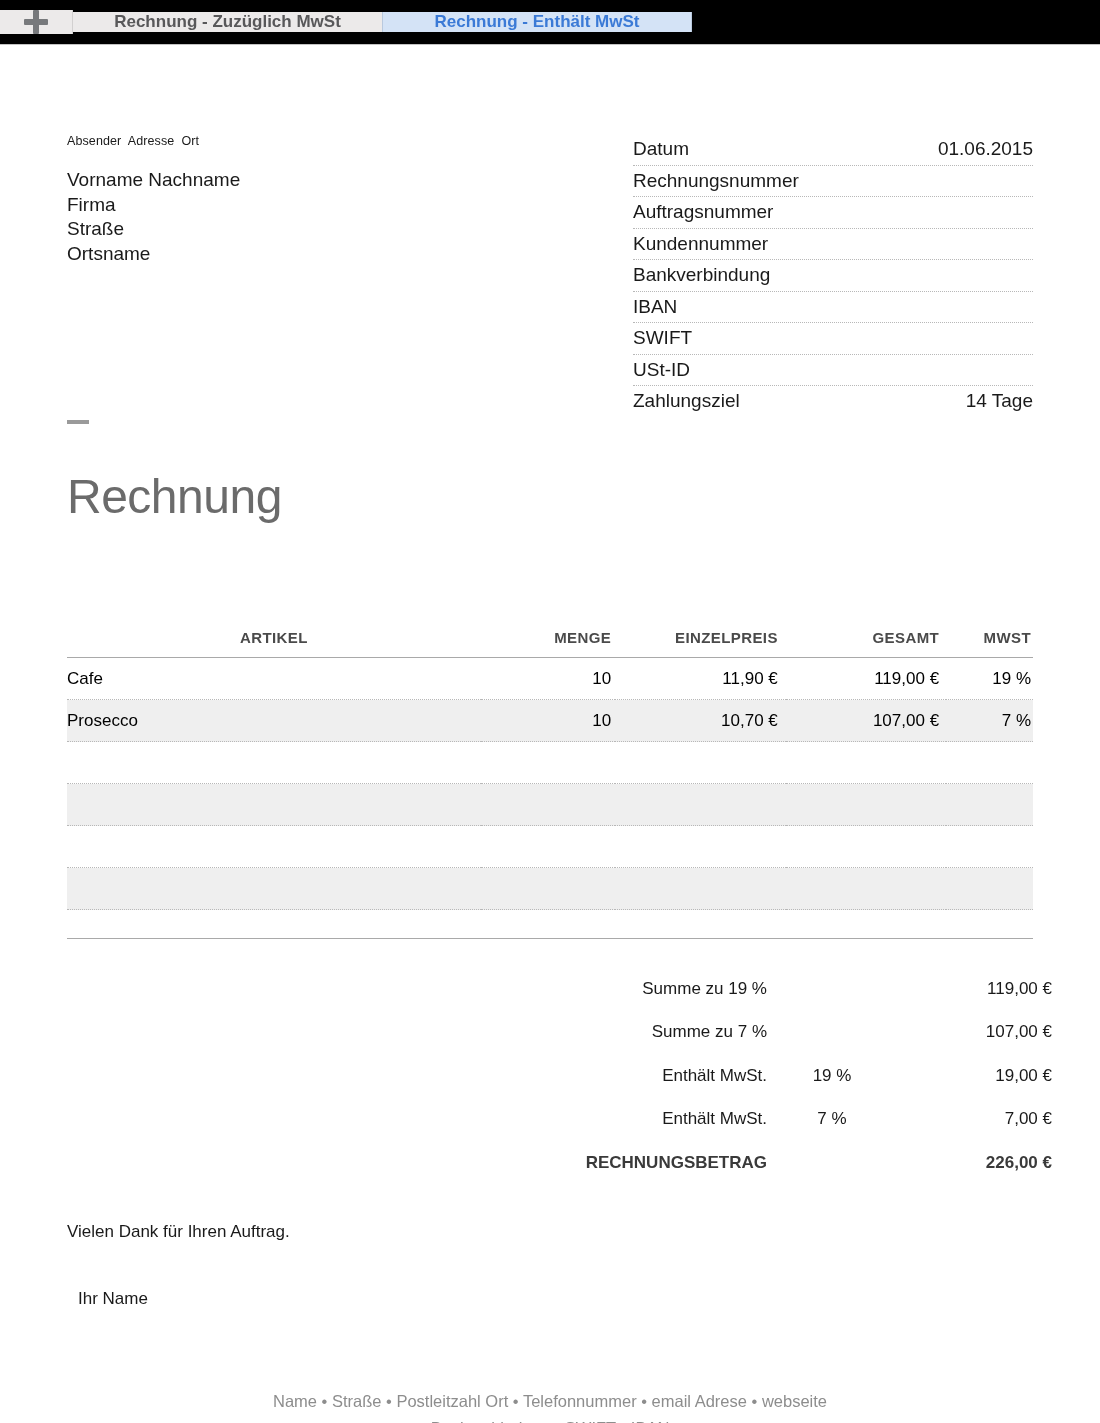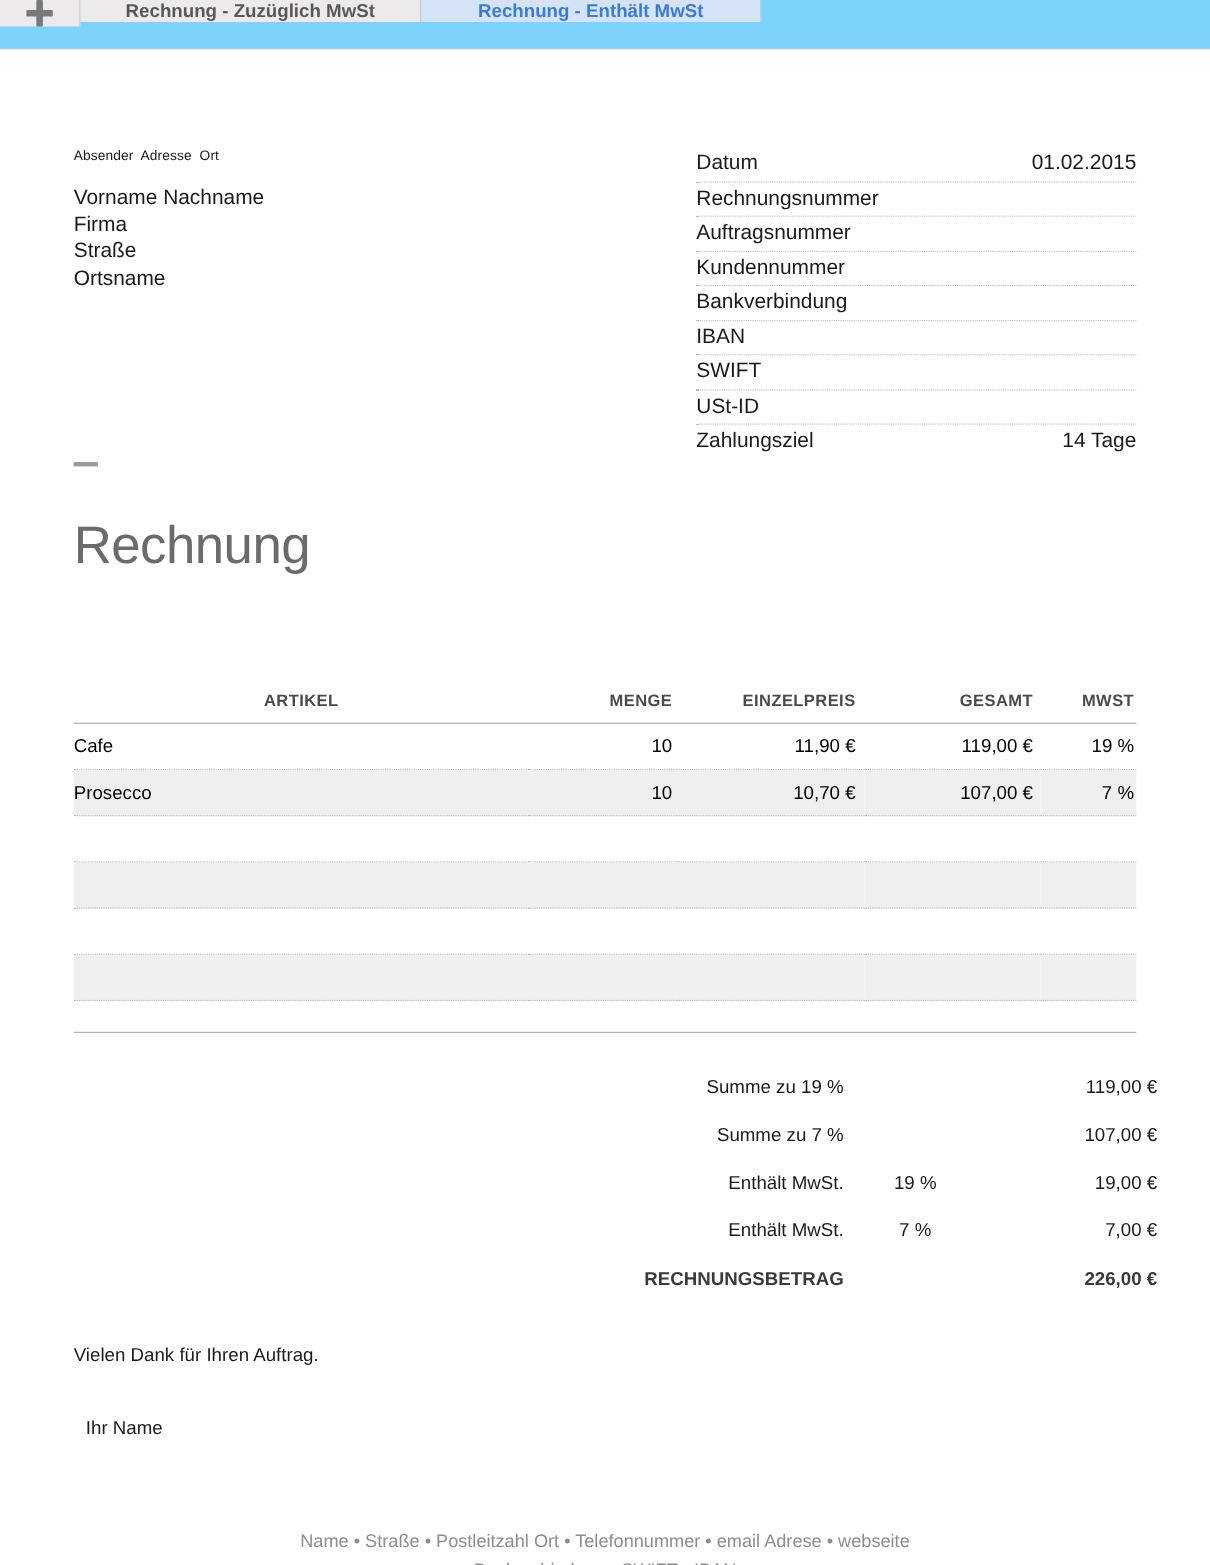--- a/index.html
+++ b/index.html
@@ -12,24 +12,24 @@
     height: 1423px;
     font-family: "Liberation Sans", sans-serif;
     color: #1a1a1a;
     -webkit-font-smoothing: antialiased;
     overflow: hidden;
   }
 
   
   .tabbar {
     height: 45px;
-    background: #7dd3fc;
+    background: #000000;
     border-bottom: 1px solid #c3c3c3;
     display: flex;
-    align-items: flex-start;
+    align-items: center;
     box-sizing: border-box;
   }
   .tab-new {
     width: 72px;
     display: flex;
     align-items: center;
     justify-content: center;
     border-right: 1px solid #d2d0d0;
     background: #eceaea;
   }
@@ -271,21 +271,21 @@
       <div class="addr-line">Vorname Nachname</div>
       <div class="addr-line">Firma</div>
       <div class="addr-line">Straße</div>
       <div class="addr-line">Ortsname</div>
       <div class="dash-mark"></div>
     </div>
 
     <div class="meta-col">
       <div class="meta-row">
         <span class="meta-label">Datum</span>
-        <span class="meta-value">01.02.2015</span>
+        <span class="meta-value">01.06.2015</span>
       </div>
       <div class="meta-row">
         <span class="meta-label">Rechnungsnummer</span>
         <span class="meta-value"></span>
       </div>
       <div class="meta-row">
         <span class="meta-label">Auftragsnummer</span>
         <span class="meta-value"></span>
       </div>
       <div class="meta-row">

